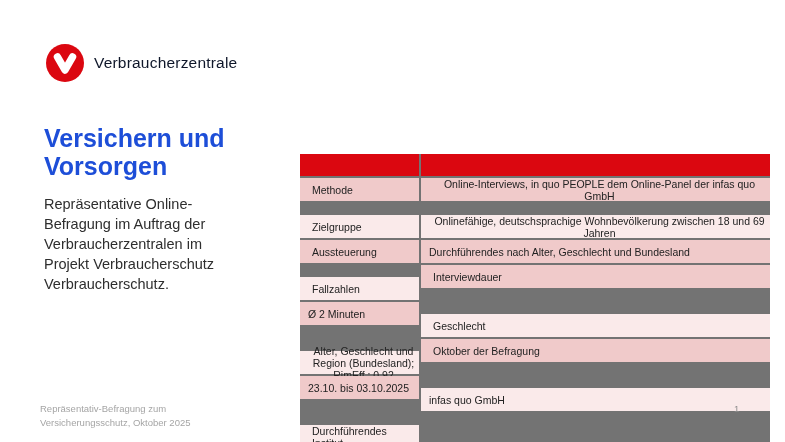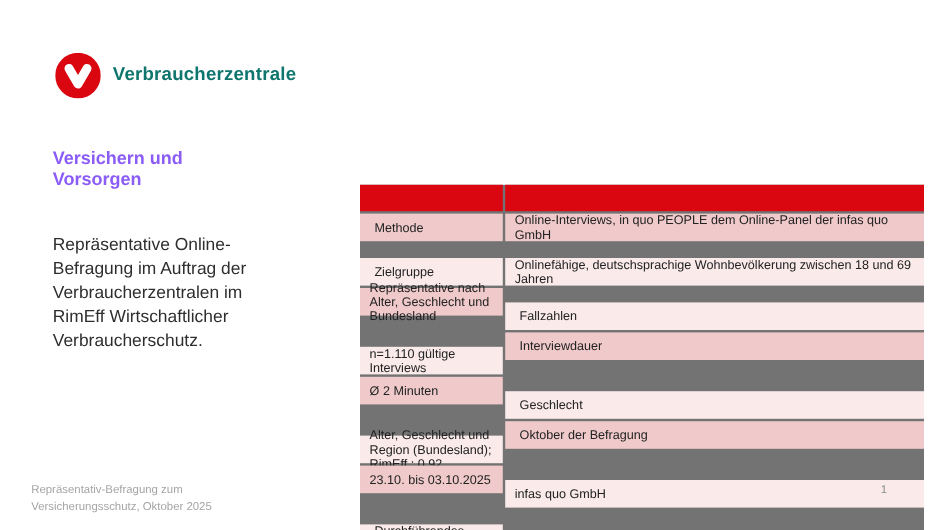--- a/index.html
+++ b/index.html
@@ -6,50 +6,50 @@
   html,body { width:785px; height:442px; }
   body {
     background:#ffffff;
     font-family:"Liberation Sans", sans-serif;
     position:relative;
     overflow:hidden;
   }
   .slide { position:absolute; inset:0; }
 
   .logo { position:absolute; left:46px; top:44px; display:flex; align-items:center; gap:10px; }
-  .logo-text { color:#0f766e; font-weight:bold; font-size:15.5px; letter-spacing:0.2px; }
+  .logo-text { color:#0f172a; font-weight:normal; font-size:15.5px; letter-spacing:0.2px; }
 
   .title {
     position:absolute; left:44px; top:125px;
-    font-size:15px; font-weight:bold; color:#8b5cf6;
+    font-size:25px; font-weight:bold; color:#1d4ed8;
     line-height:1.1; white-space:pre-line;
   }
   .subtitle {
     position:absolute; left:44px; top:194px;
     font-size:14.5px; color:#2e2e2e; line-height:20px; white-space:pre-line;
   }
   .footer {
-    position:absolute; left:26px; top:402px;
+    position:absolute; left:40px; top:402px;
     font-size:9.5px; color:#a5a5a5; line-height:14px; white-space:pre-line;
   }
   .pagenum {
     position:absolute; left:734px; top:403px;
     font-size:9.5px; color:#8c8c8c;
   }
 
   .table {
     position:absolute; left:300px; top:154px; width:470px;
     display:grid; grid-template-columns:119px 1fr; gap:2px;
     background:#737373;
   }
   .cell { display:flex; align-items:center; font-size:10.5px; color:#222222; }
   .cell.head { height:22px; background:#db0710; }
   .cell.body { height:23px; }
   .cell.label { padding-left:12px; }
-  .cell.value { padding-left:8px; }
+  .cell.value { padding-left:8px;text-align:center; }
   .cell.dark  { background:#f0caca; }
   .cell.light { background:#faeaea;margin-top:12px; }
 </style>
 </head>
 <body>
 
 <div class="slide">
 
   <div class="logo">
     <svg width="38" height="38" viewBox="0 0 38 38">
@@ -58,37 +58,37 @@
     </svg>
     <span class="logo-text">Verbraucherzentrale</span>
   </div>
 
   <h1 class="title">Versichern und
 Vorsorgen</h1>
 
   <p class="subtitle">Repräsentative Online-
 Befragung im Auftrag der
 Verbraucherzentralen im
-RimEff Wirtschaftlicher
+Projekt Verbraucherschutz
 Verbraucherschutz.</p>
 
   <div class="table">
     <div class="cell head"></div>
     <div class="cell head"></div>
 
     <div class="cell body label dark">Methode</div>
     <div class="cell body value dark">Online-Interviews, in quo PEOPLE dem Online-Panel der infas quo GmbH</div>
 
     <div class="cell body label light">Zielgruppe</div>
     <div class="cell body value light">Onlinefähige, deutschsprachige Wohnbevölkerung zwischen 18 und 69 Jahren</div>
 
-    <div class="cell body value dark">Repräsentative nach Alter, Geschlecht und Bundesland</div>
+    <div class="cell body label dark">Aussteuerung</div>
+    <div class="cell body value dark">Durchführendes nach Alter, Geschlecht und Bundesland</div>
 
     <div class="cell body label light">Fallzahlen</div>
-    <div class="cell body value light">n=1.110 gültige Interviews</div>
 
     <div class="cell body label dark">Interviewdauer</div>
     <div class="cell body value dark">Ø 2 Minuten</div>
 
     <div class="cell body label light">Geschlecht</div>
     <div class="cell body value light">Alter, Geschlecht und Region (Bundesland); RimEff.: 0.92</div>
 
     <div class="cell body label dark">Oktober der Befragung</div>
     <div class="cell body value dark">23.10. bis 03.10.2025</div>
 

